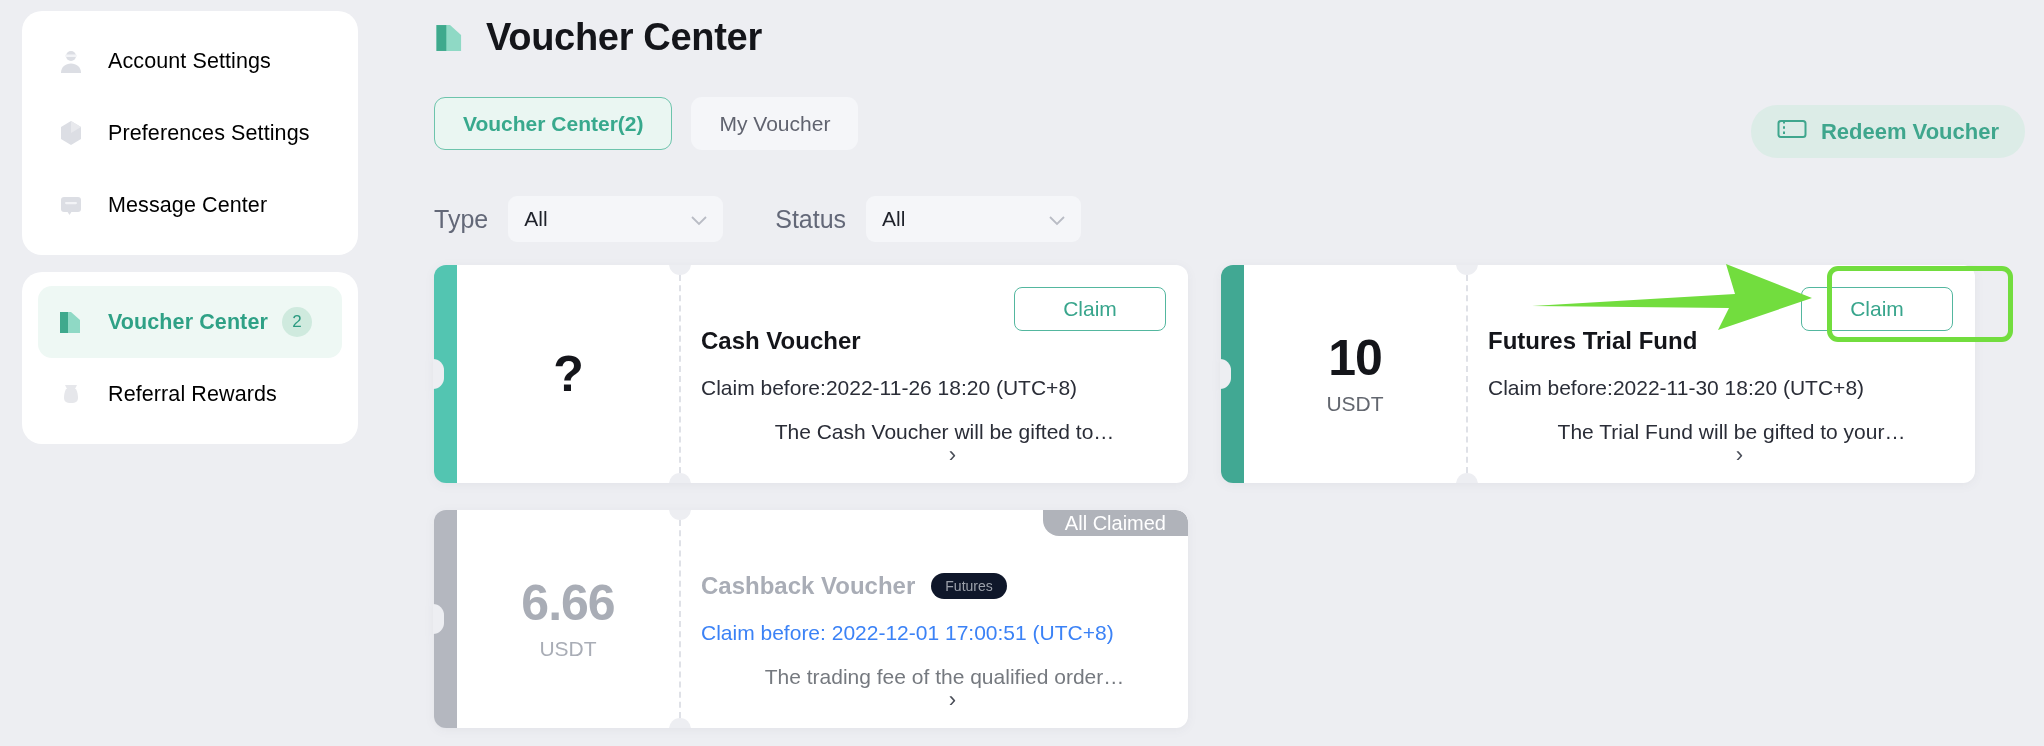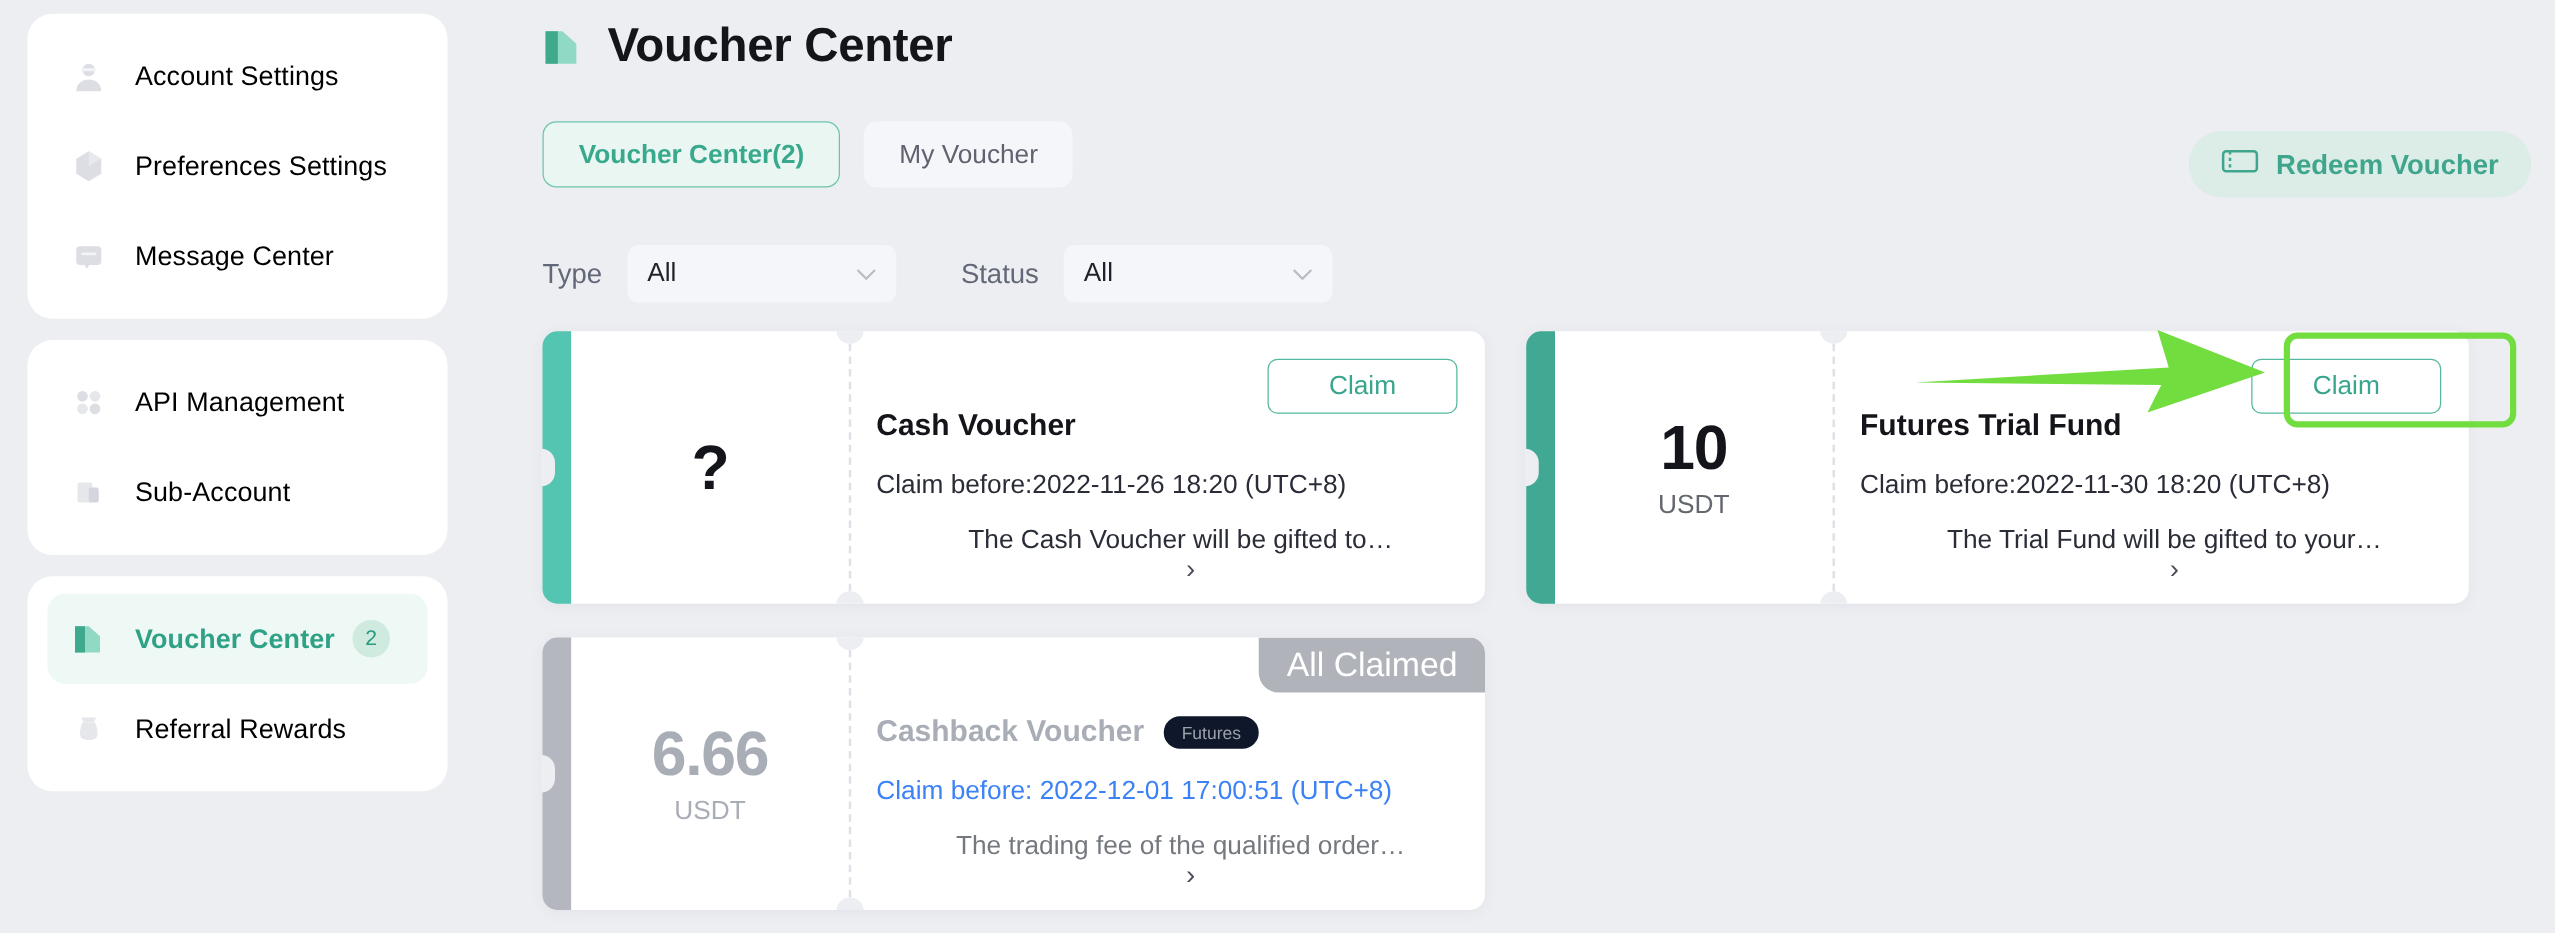--- a/index.html
+++ b/index.html
@@ -108,21 +108,21 @@
     font-weight: bold;
     cursor: pointer;
   }
   .redeem-btn svg { margin-right: 14px; }
 
   .filters-row {
     display: flex; align-items: center;
     margin-top: 46px;
   }
   .filter-label {
-    font-size: 22px; color: #636878; margin-right: 20px;
+    font-size: 25px; color: #636878; margin-right: 20px;
   }
   .select {
     position: relative;
     width: 215px; height: 46px;
     background: #f5f6f9;
     border-radius: 9px;
     display: flex; align-items: center;
     padding: 0 16px;
     font-size: 21px; color: #1f222b;
     cursor: pointer;
@@ -237,24 +237,24 @@
     border: 1.4px solid #54b79f;
     border-radius: 8px;
     background: #fff;
     color: #38a58c;
     font-size: 21px;
     display: flex; align-items: center; justify-content: center;
     cursor: pointer;
   }
   .all-claimed {
     position: absolute; right: 0; top: 0;
-    height: 44px; padding: 0 22px;
+    height: 26px; padding: 0 22px;
     background: #b0b3ba;
     color: #fff;
-    font-size: 27px;
+    font-size: 20px;
     display: flex; align-items: center; justify-content: center;
     border-radius: 0 12px 0 16px;
   }
 
   
   .annot-box {
     position: absolute;
     left: 1827px; top: 266px;
     width: 186px; height: 76px;
     border: 5px solid #72dd3e;
@@ -302,42 +302,20 @@
           <svg width="26" height="26" viewBox="0 0 26 26">
               <rect x="3" y="5" width="20" height="15" rx="3" fill="#dcdee4"></rect>
               <rect x="7" y="10" width="12" height="2.2" rx="1.1" fill="#f3f4f7"></rect>
               <path d="M9 19h5l-2.5 4z" fill="#dcdee4"></path>
             </svg>
         </span>
         <span class="lbl">Message Center</span>
       </div>
     </div>
 
-    <div class="side-group">
-      <div class="side-item">
-        <span class="ic">
-          <svg width="26" height="26" viewBox="0 0 26 26">
-              <circle cx="8" cy="8" r="4.3" fill="#dcdee4"></circle>
-              <circle cx="18" cy="8" r="4.3" fill="#e6e7eb"></circle>
-              <circle cx="8" cy="18" r="4.3" fill="#e6e7eb"></circle>
-              <circle cx="18" cy="18" r="4.3" fill="#dcdee4"></circle>
-            </svg>
-        </span>
-        <span class="lbl">API Management</span>
-      </div>
-      <div class="side-item">
-        <span class="ic">
-          <svg width="26" height="26" viewBox="0 0 26 26">
-              <rect x="4" y="5" width="12" height="16" rx="2" fill="#e6e7eb"></rect>
-              <rect x="13" y="9" width="8" height="12" rx="2" fill="#d4d6dd"></rect>
-            </svg>
-        </span>
-        <span class="lbl">Sub-Account</span>
-      </div>
-    </div>
 
     <div class="side-group">
       <div class="side-item active">
         <span class="ic">
           <svg width="26" height="27" viewBox="0 0 26 27">
               <path d="M2 3h11l9 8v13H2z" fill="#8fd9c5"></path>
               <path d="M2 3h8v21H2z" fill="#3fa98d"></path>
             </svg>
         </span>
         <span class="lbl">Voucher Center</span>

